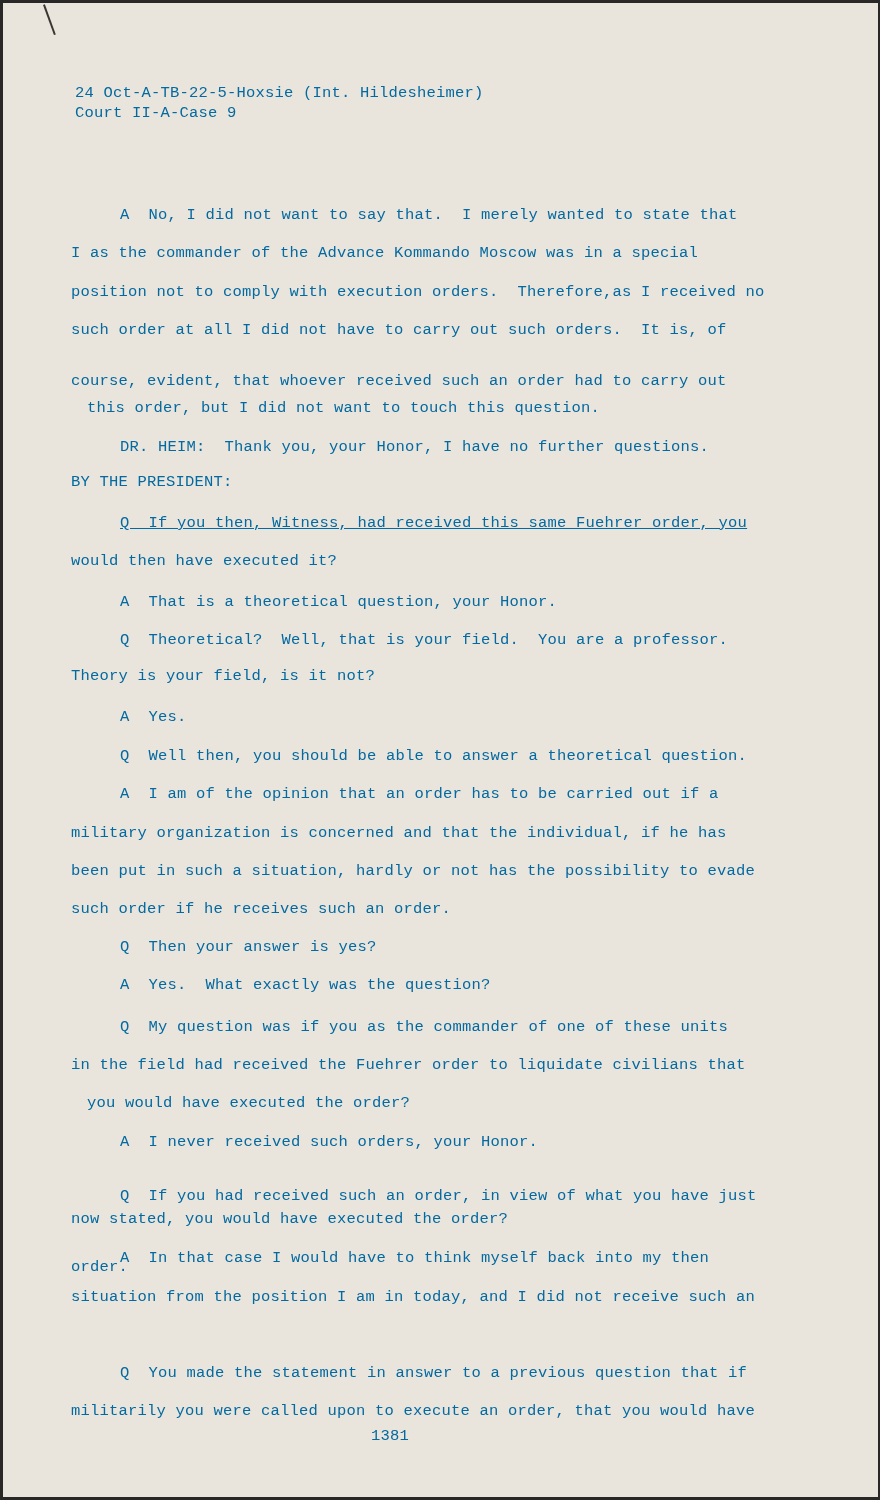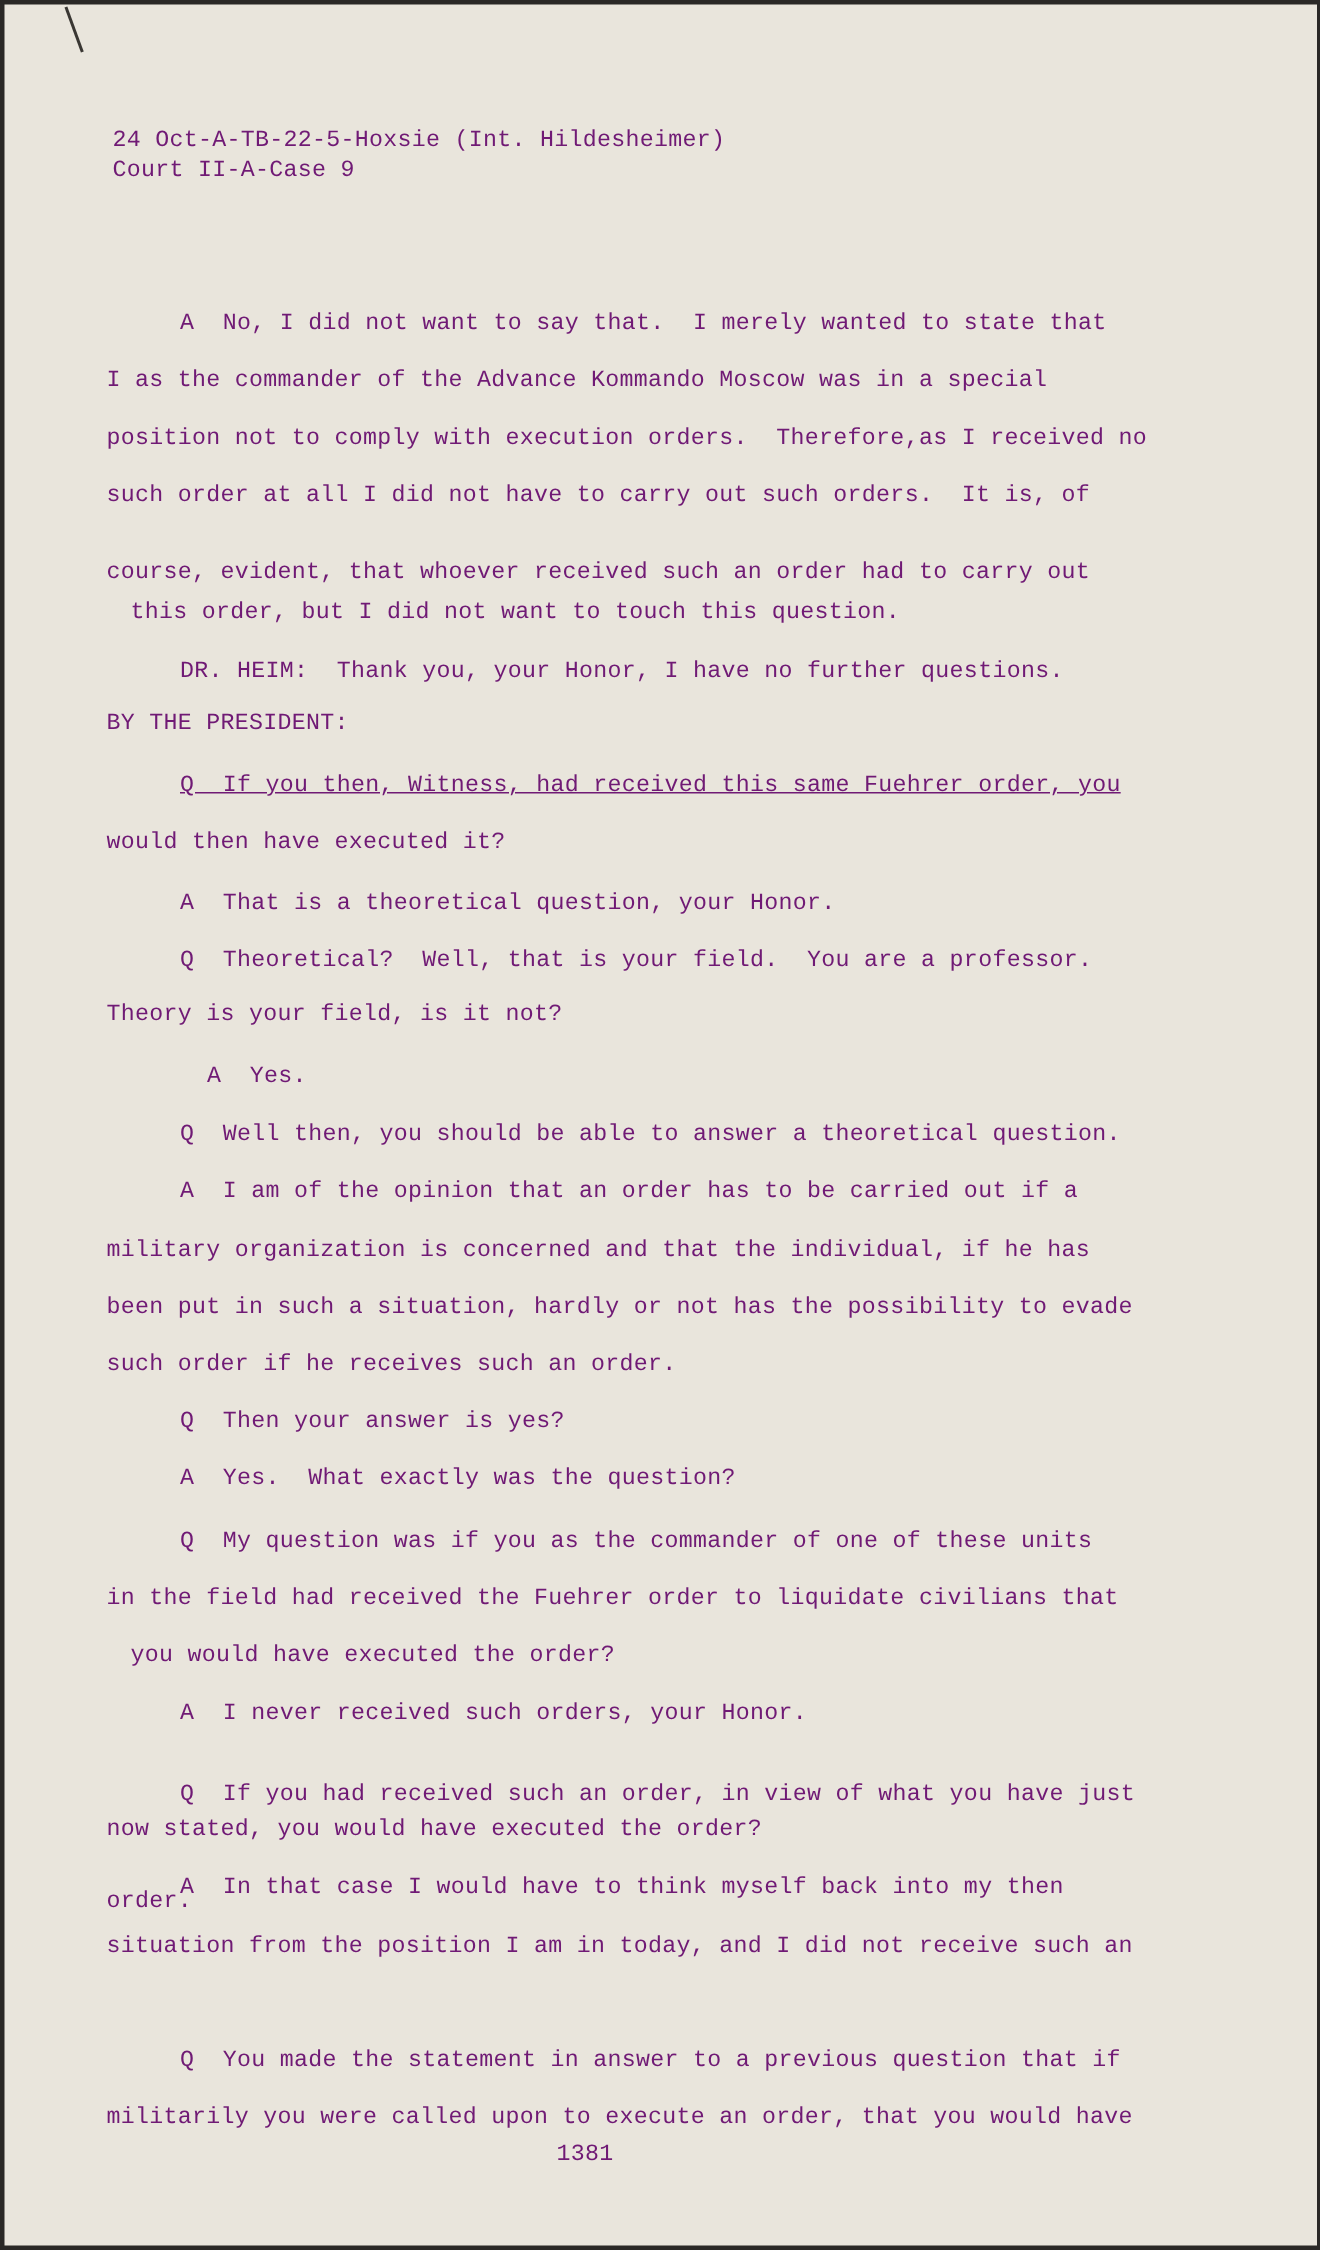--- a/index.html
+++ b/index.html
@@ -5,21 +5,21 @@
     html, body { margin: 0; padding: 0; }
     body {
       width: 880px; height: 1500px; overflow: hidden;
       background: #2a2826;
       position: relative;
     }
     .page {
       position: absolute; left: 3px; top: 3px; width: 875px; height: 1494px;
       background: #e9e5dc;
       font-family: "Liberation Mono", "DejaVu Sans Mono", monospace;
-      color: #701a75;
+      color: #0369a1;
       font-size: 15.5px;
       letter-spacing: 0.2px;
     }
     .mark {
       position: absolute; left: 40px; top: 2px; width: 2px; height: 32px;
       background: #3a3733; transform: rotate(-20deg); transform-origin: top left;
     }
     .header { position: absolute; left: 72px; top: 80px; line-height: 20px; }
     .line { position: absolute; white-space: pre; }
     .pagenum { position: absolute; left: 368px; top: 1424px; }
@@ -40,21 +40,21 @@
       <div class="line" style="left: 68px; top: 318px;">such order at all I did not have to carry out such orders.  It is, of</div>
       <div class="line" style="left: 68px; top: 357px; margin-top: 12px;">course, evident, that whoever received such an order had to carry out</div>
       <div class="line" style="left: 68px; top: 396px; margin-left: 16px;">this order, but I did not want to touch this question.</div>
       <div class="line" style="left: 117px; top: 435px;">DR. HEIM:  Thank you, your Honor, I have no further questions.</div>
       <div class="line" style="left: 68px; top: 470px;">BY THE PRESIDENT:</div>
       <div class="line" style="left: 117px; top: 511px; text-decoration: underline;">Q  If you then, Witness, had received this same Fuehrer order, you</div>
       <div class="line" style="left: 68px; top: 549px;">would then have executed it?</div>
       <div class="line" style="left: 117px; top: 590px;">A  That is a theoretical question, your Honor.</div>
       <div class="line" style="left: 117px; top: 628px;">Q  Theoretical?  Well, that is your field.  You are a professor.</div>
       <div class="line" style="left: 68px; top: 664px;">Theory is your field, is it not?</div>
-      <div class="line" style="left: 117px; top: 705px; margin-left: 18px;">A  Yes.</div>
+      <div class="line" style="left: 117px; top: 705px;">A  Yes.</div>
       <div class="line" style="left: 117px; top: 744px;">Q  Well then, you should be able to answer a theoretical question.</div>
       <div class="line" style="left: 117px; top: 782px;">A  I am of the opinion that an order has to be carried out if a</div>
       <div class="line" style="left: 68px; top: 821px;">military organization is concerned and that the individual, if he has</div>
       <div class="line" style="left: 68px; top: 859px;">been put in such a situation, hardly or not has the possibility to evade</div>
       <div class="line" style="left: 68px; top: 897px;">such order if he receives such an order.</div>
       <div class="line" style="left: 117px; top: 935px;">Q  Then your answer is yes?</div>
       <div class="line" style="left: 117px; top: 973px; text-align: center;">A  Yes.  What exactly was the question?</div>
       <div class="line" style="left: 117px; top: 1015px;">Q  My question was if you as the commander of one of these units</div>
       <div class="line" style="left: 68px; top: 1053px;">in the field had received the Fuehrer order to liquidate civilians that</div>
       <div class="line" style="left: 68px; top: 1091px; margin-left: 16px;">you would have executed the order?</div>

